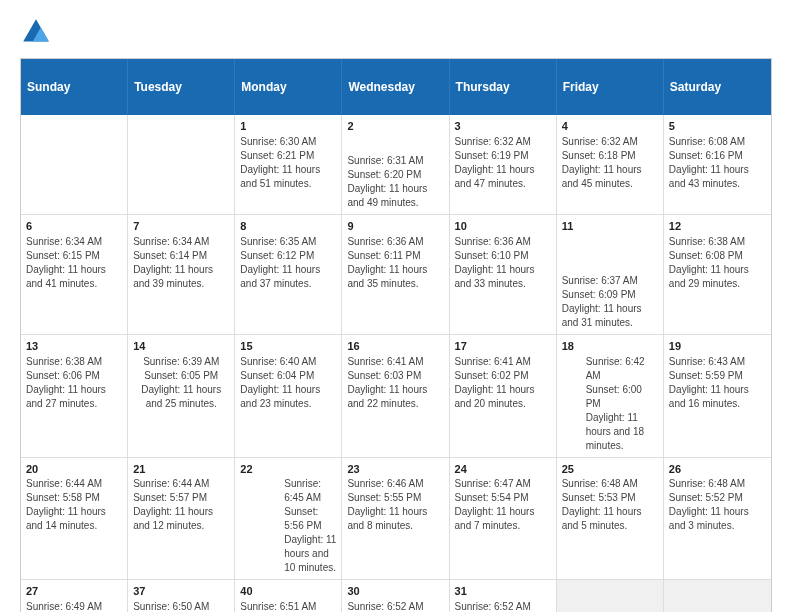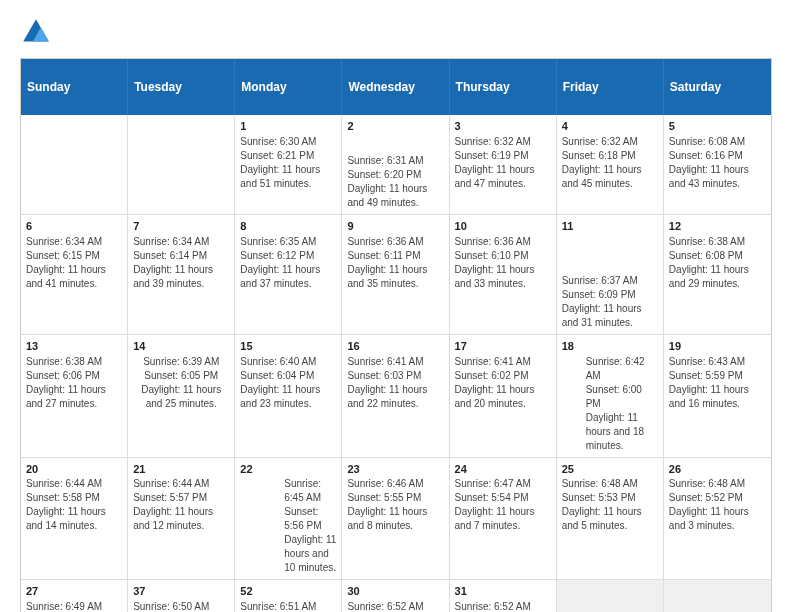--- a/index.html
+++ b/index.html
@@ -316,21 +316,21 @@
 Sunset: 5:51 PM
 Daylight: 11 hours and 1 minute.</div>
           </div>
           <div class="cal-cell">
             <span class="day-num">37</span>
             <div class="cell-info" style="white-space: pre-line;">Sunrise: 6:50 AM
 Sunset: 5:50 PM
 Daylight: 10 hours and 59 minutes.</div>
           </div>
           <div class="cal-cell">
-            <span class="day-num">52</span>
+            <span class="day-num">40</span>
             <div class="cell-info" style="white-space: pre-line;">Sunrise: 6:51 AM
 Sunset: 5:49 PM
 Daylight: 10 hours and 58 minutes.</div>
           </div>
           <div class="cal-cell">
             <span class="day-num">30</span>
             <div class="cell-info" style="white-space: pre-line;">Sunrise: 6:52 AM
 Sunset: 5:48 PM
 Daylight: 10 hours and 56 minutes.</div>
           </div>

